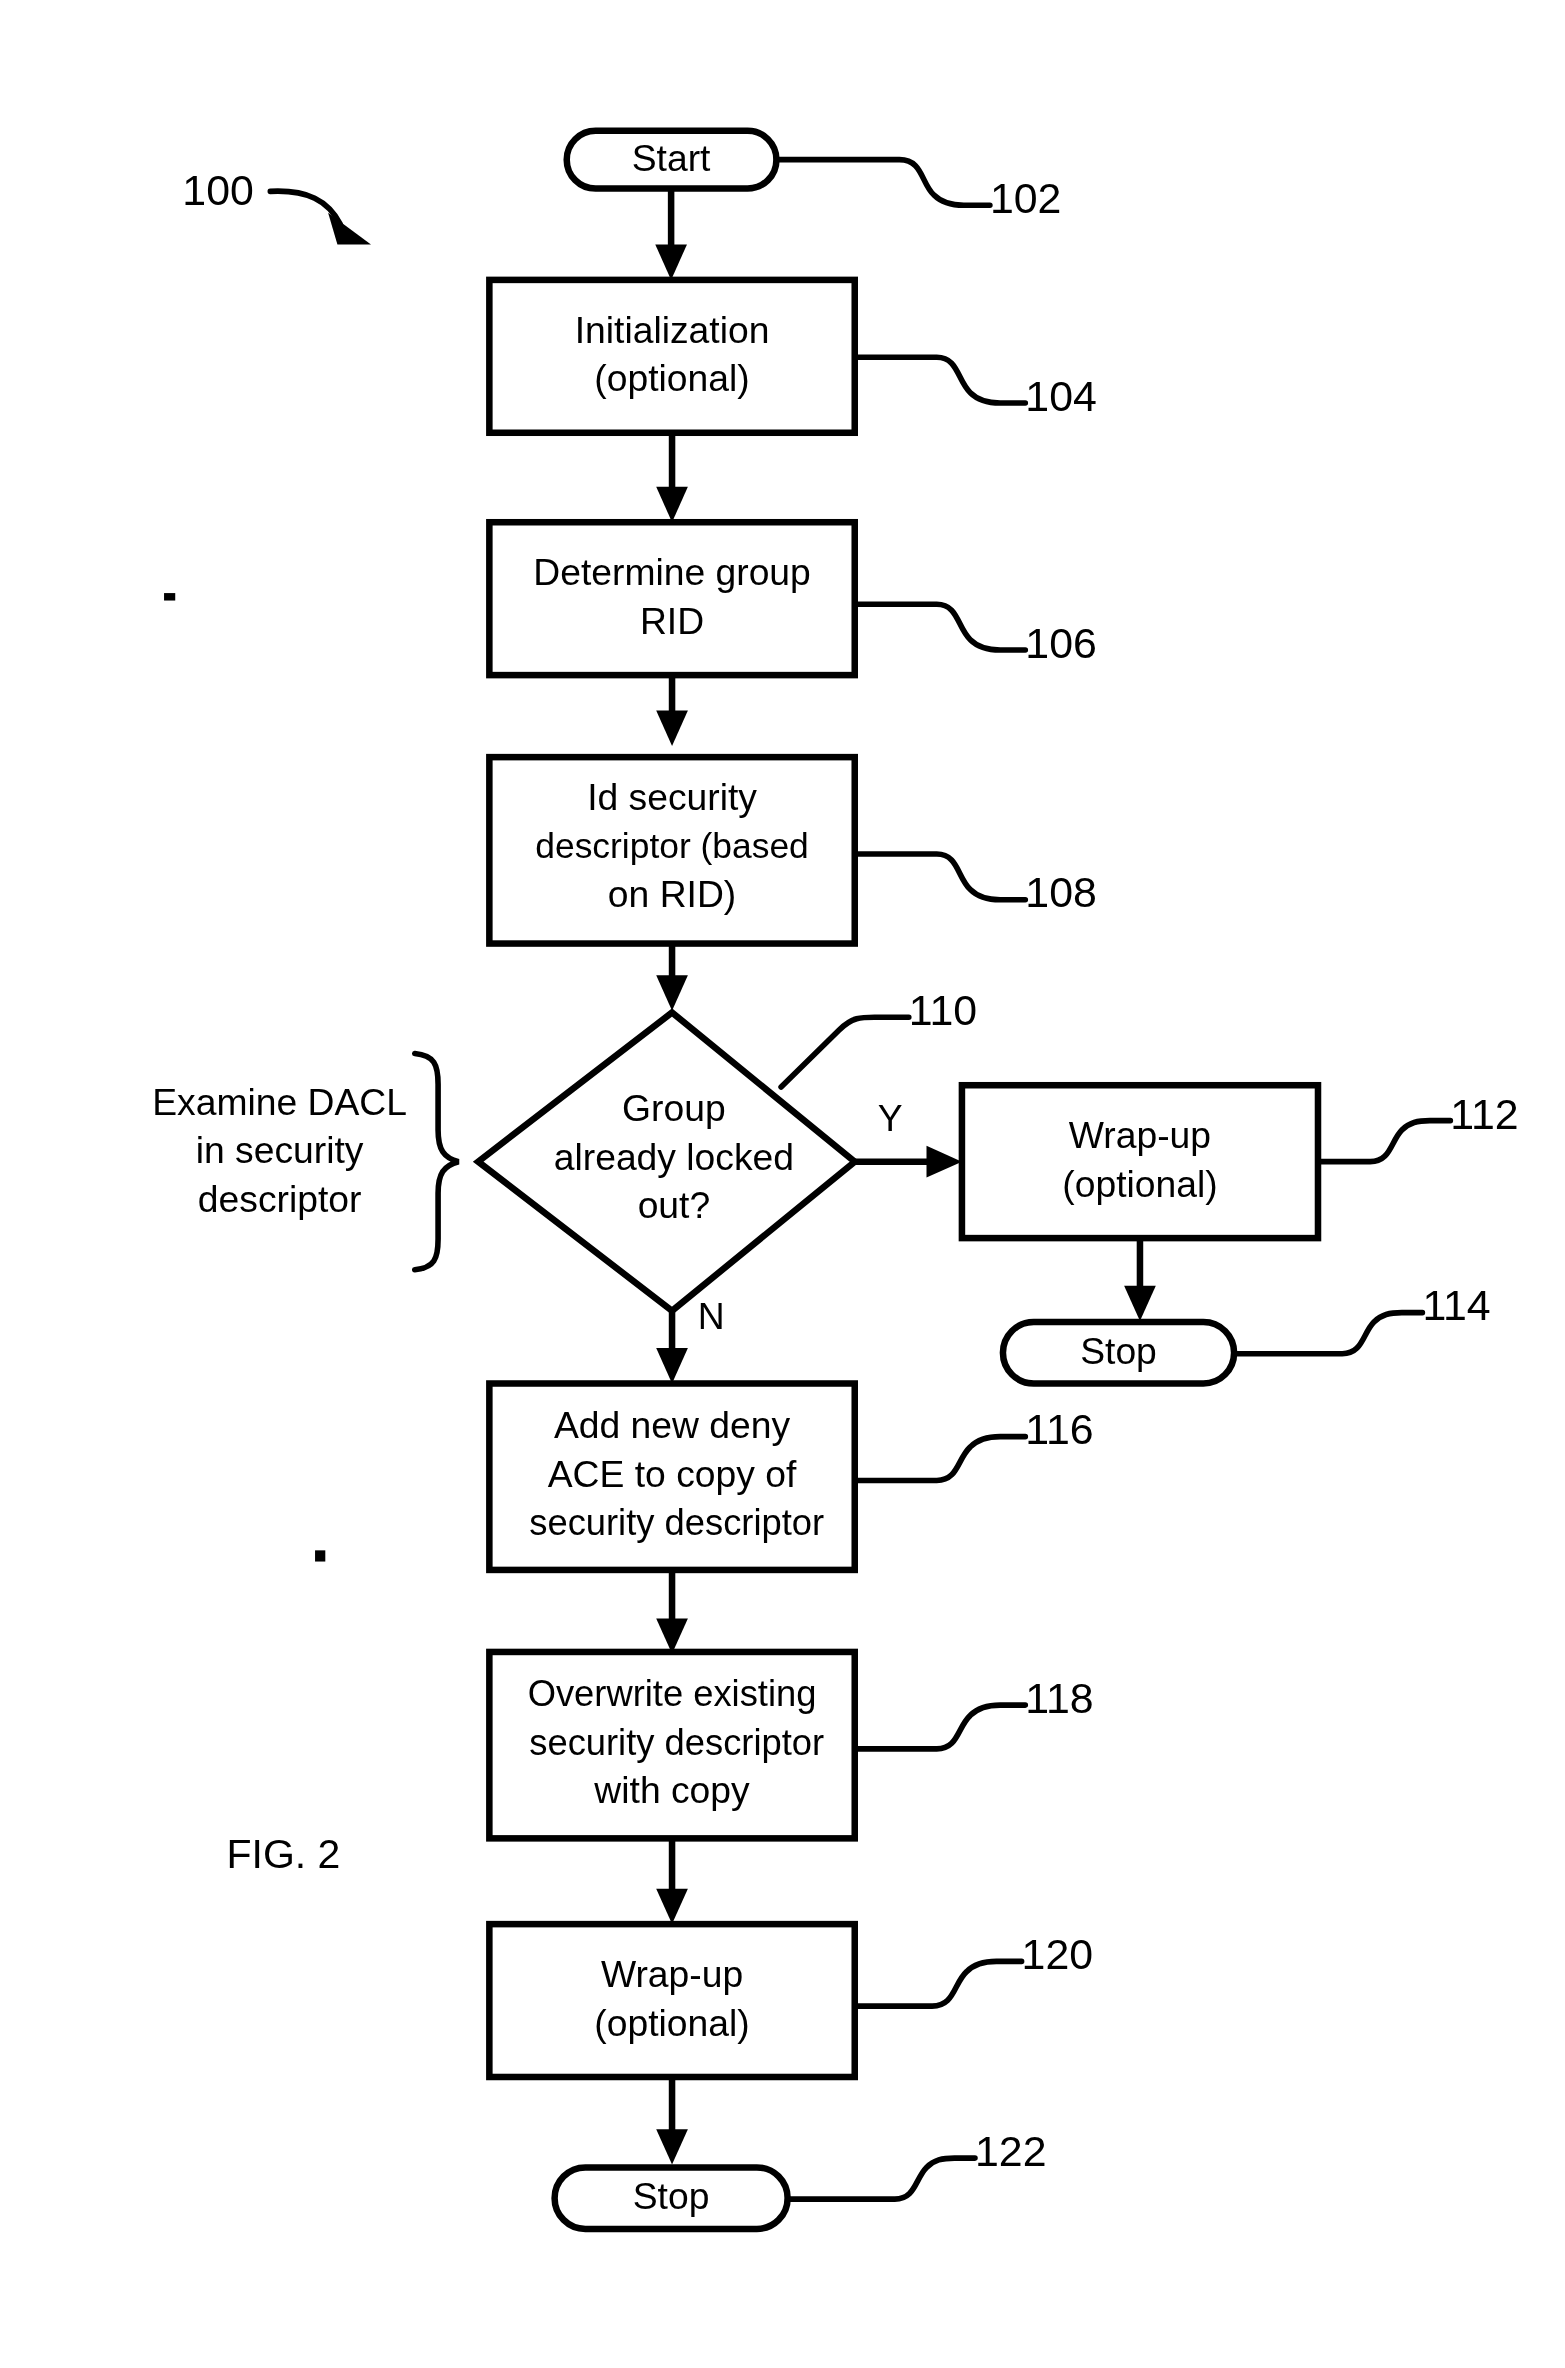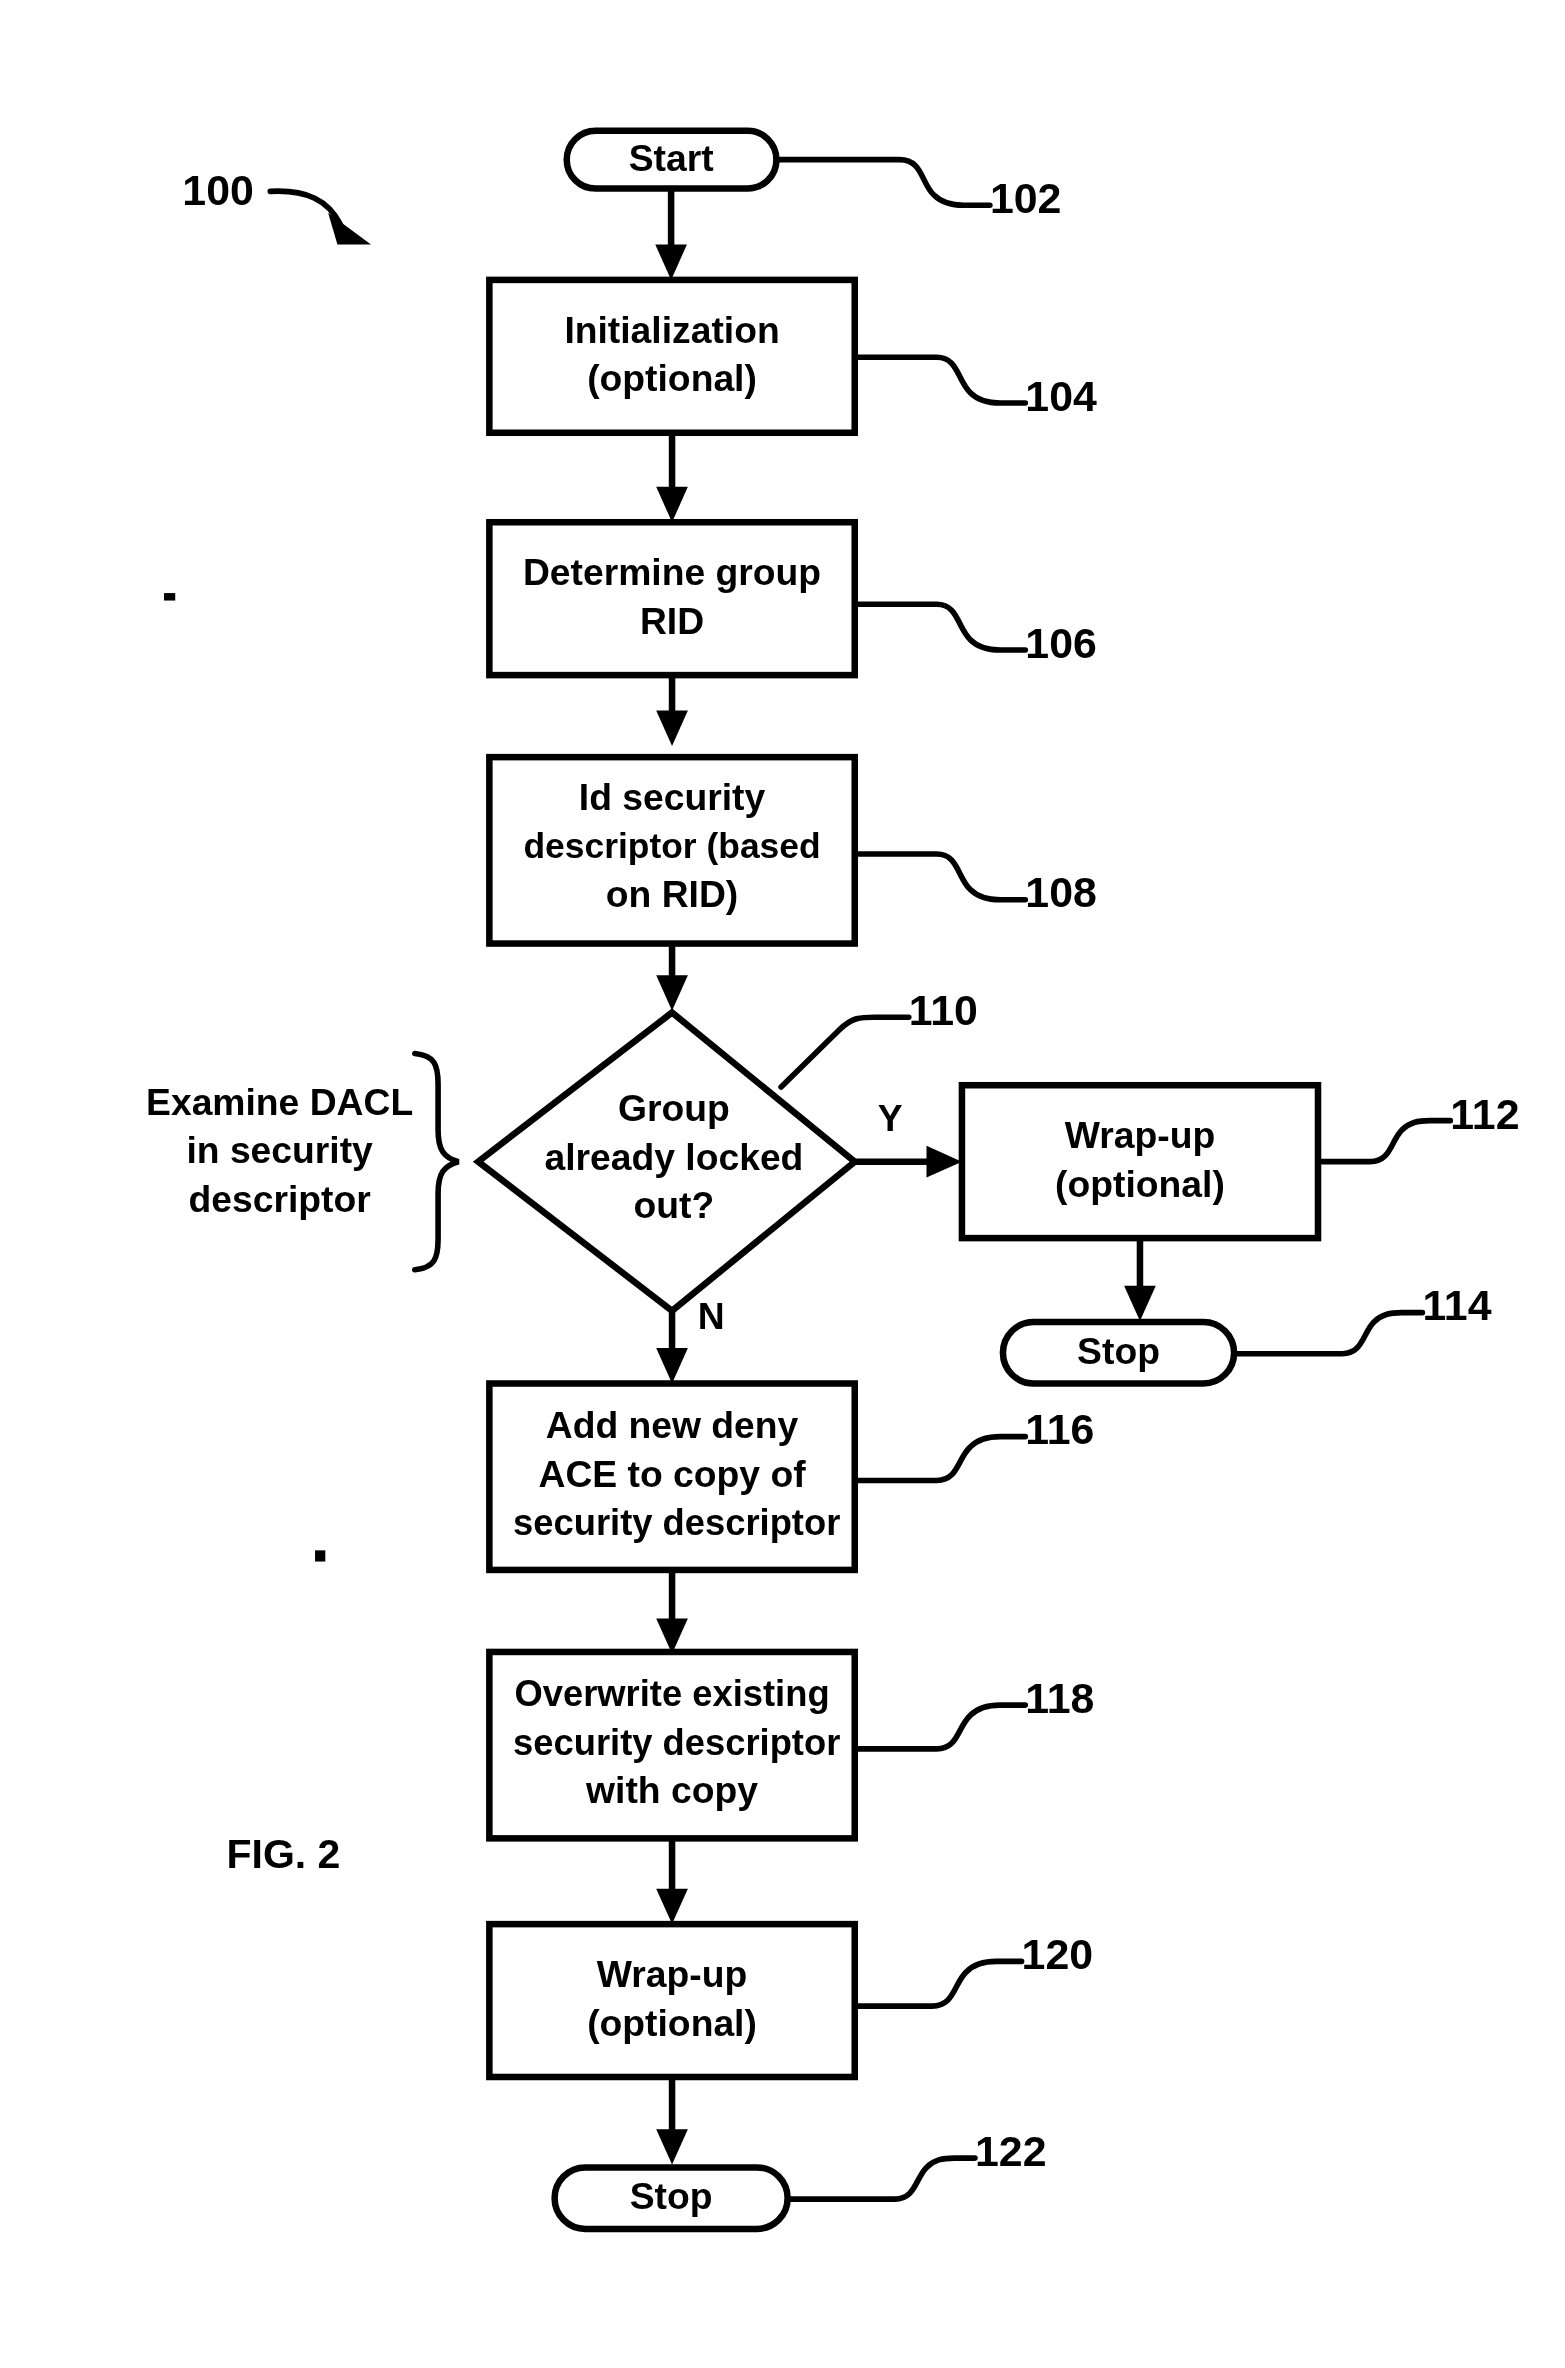--- a/index.html
+++ b/index.html
@@ -12,21 +12,20 @@
     width: 1565px;
     height: 2369px;
     overflow: hidden;
     font-family: "Liberation Sans", sans-serif;
   }
   #figure-root {
     position: relative;
     width: 1565px;
     height: 2079px;
     background: #ffffff;
-    font-weight: bold;
   }
   svg#flowchart {
     display: block;
     width: 1565px;
     height: 2369px;
   }
   .shape-stroke {
     fill: #ffffff;
     stroke: #000000;
     stroke-width: 7;

